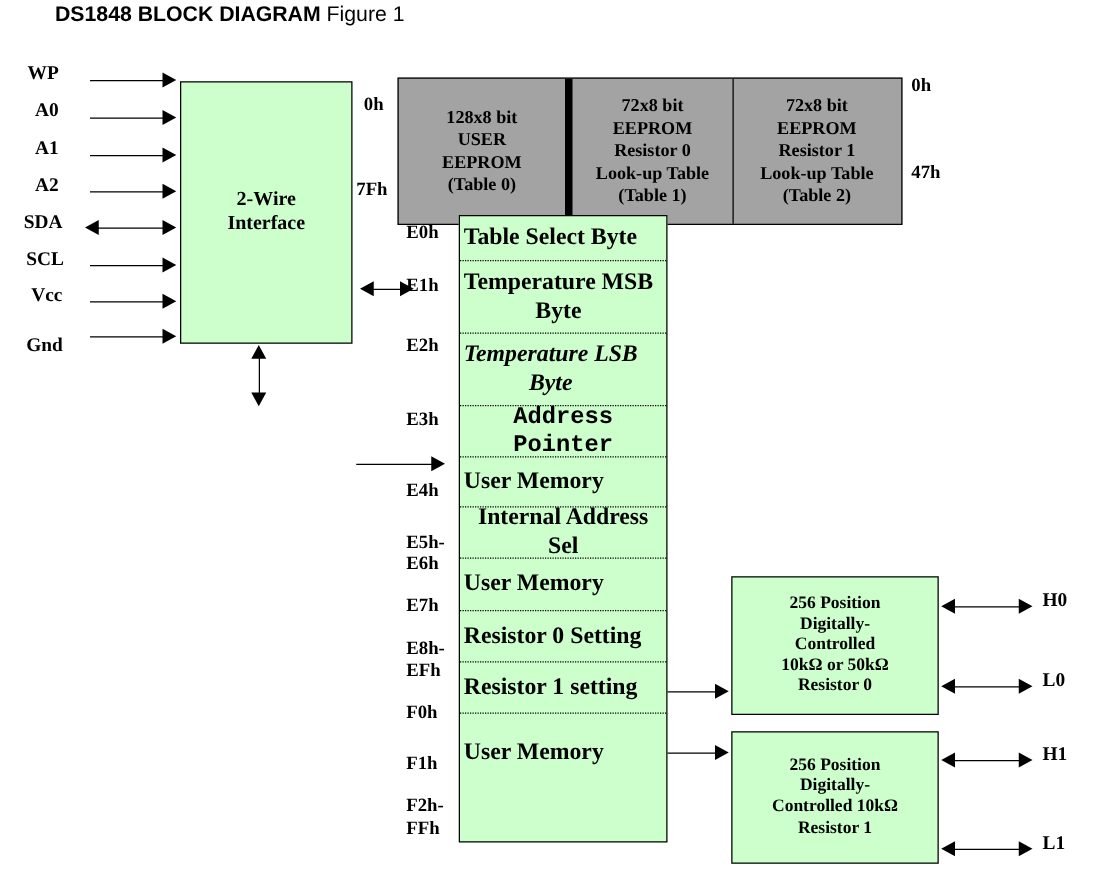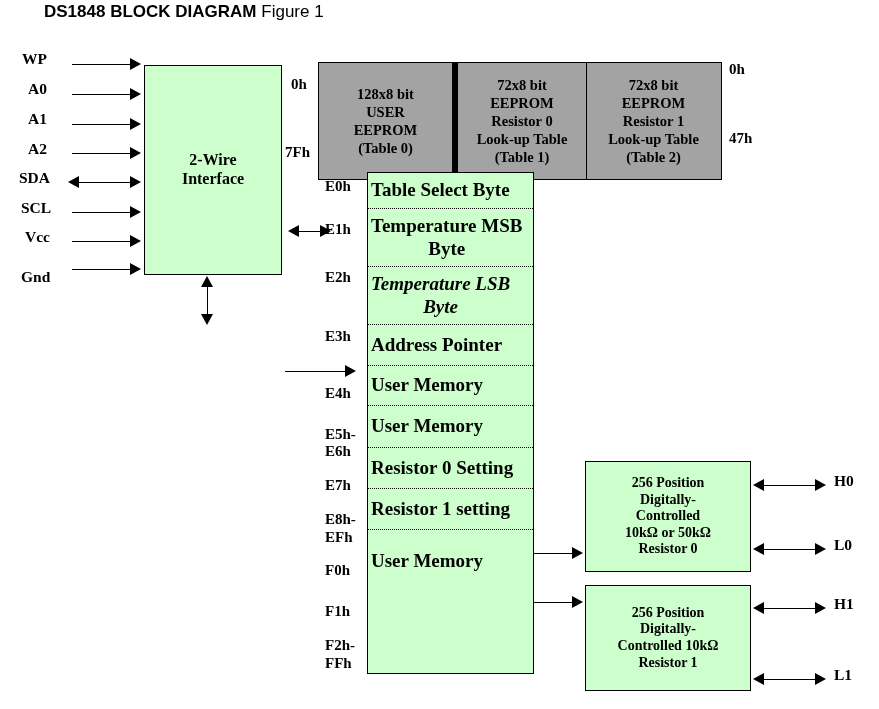--- a/index.html
+++ b/index.html
@@ -264,28 +264,33 @@
         <div>Temperature MSB</div>
         <div>Byte</div>
       </div>
     </div>
     <div class="reg" style="height:58px;font-style:italic;">
       <div>
         <div>Temperature LSB</div>
         <div>Byte</div>
       </div>
     </div>
+    <div class="reg" style="height:41px;font-family:Liberation Mono, monospace;">
+      <div>
+          <div>Address Pointer</div>
+        </div>
+    </div>
+    <div class="reg" style="height:40px;">
+      <div>
+          <div>User Memory</div>
+        </div>
+    </div>
     <div class="reg" style="height:41px;">
       <div>
-          <div>Address Pointer</div>
-        </div>
-    </div>
-    <div class="reg" style="height:40px;">
-      <div>
-          <div>User Memory</div>
+          <div>Internal Address Sel</div>
         </div>
     </div>
     <div class="reg" style="height:42px;">
       <div>
           <div>User Memory</div>
         </div>
     </div>
     <div class="reg" style="height:41px;">
       <div>
           <div>Resistor 0 Setting</div>

